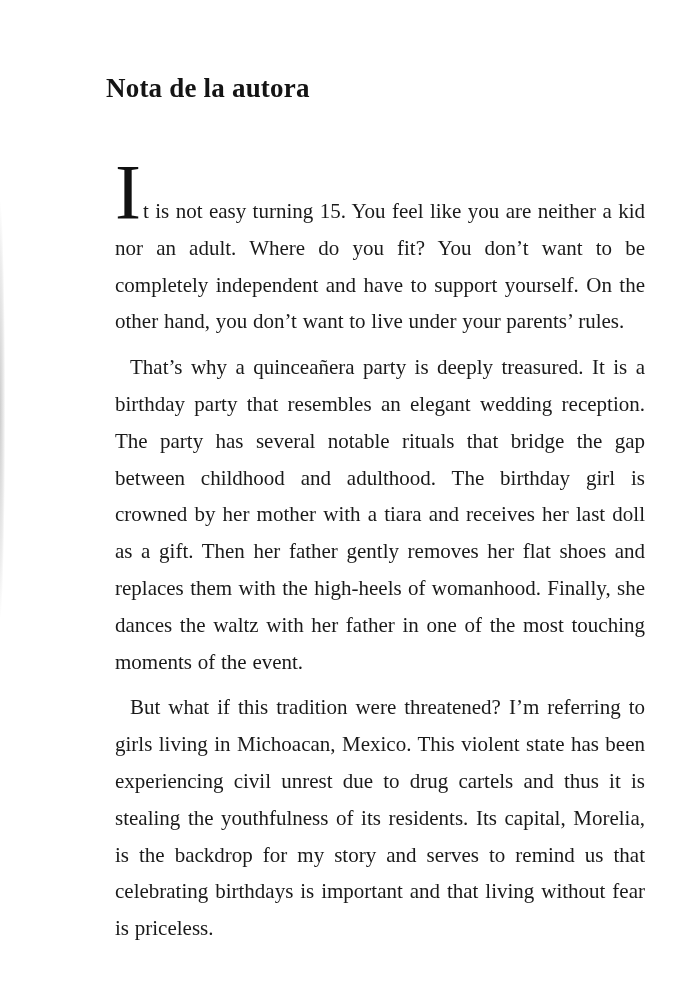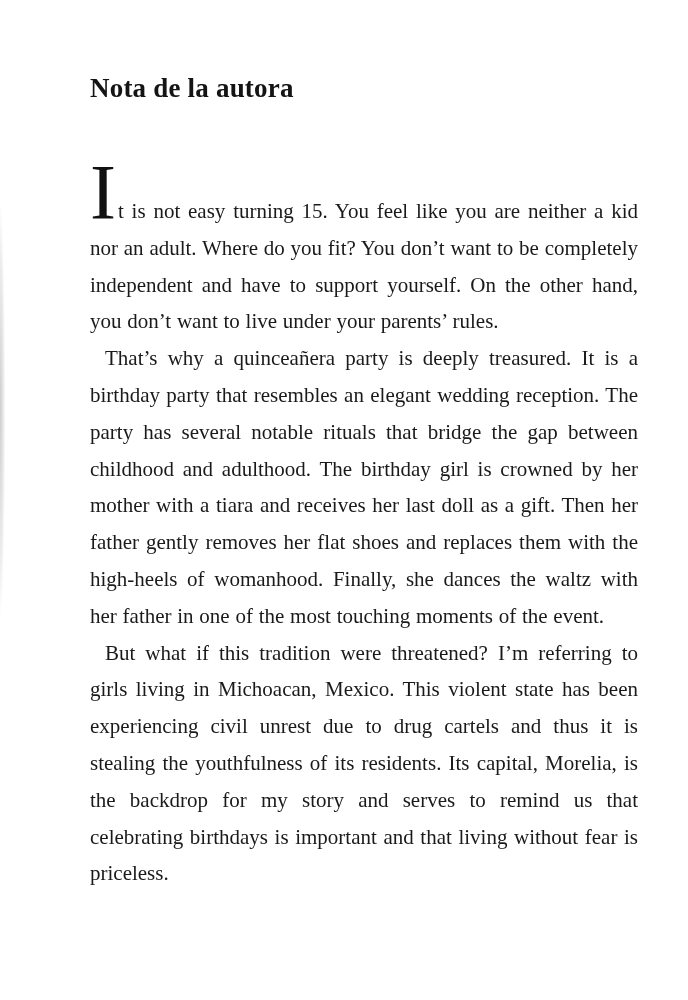--- a/index.html
+++ b/index.html
@@ -22,21 +22,21 @@
     left: 0;
     top: 130px;
     width: 8px;
     height: 560px;
     background: radial-gradient(ellipse 7px 280px at left center,
                 rgba(110,110,110,0.35), rgba(110,110,110,0.12) 55%, rgba(110,110,110,0) 75%);
     pointer-events: none;
   }
   .content {
     position: absolute;
-    left: 90px;
+    left: 106px;
     top: 0;
     width: 548px;
   }
   .title {
     margin: 0;
     padding-top: 72px;
     font-size: 27px;
     line-height: 32px;
     font-weight: 700;
     letter-spacing: 0.2px;
@@ -44,21 +44,21 @@
   }
   .body-text {
     margin-top: 88px;
     font-size: 21px;
     line-height: 36.8px;
     text-align: justify;
     hyphens: none;
     word-spacing: 0.5px;
   }
   .para {
-    margin: 0;
+    margin: 9px;
     padding: 0;
   }
   .para.indent {
     text-indent: 15px;
     font-family: Liberation Serif, serif;
   }
   .dropcap {
     font-size: 78px;
     line-height: 0;
     letter-spacing: 2px;

